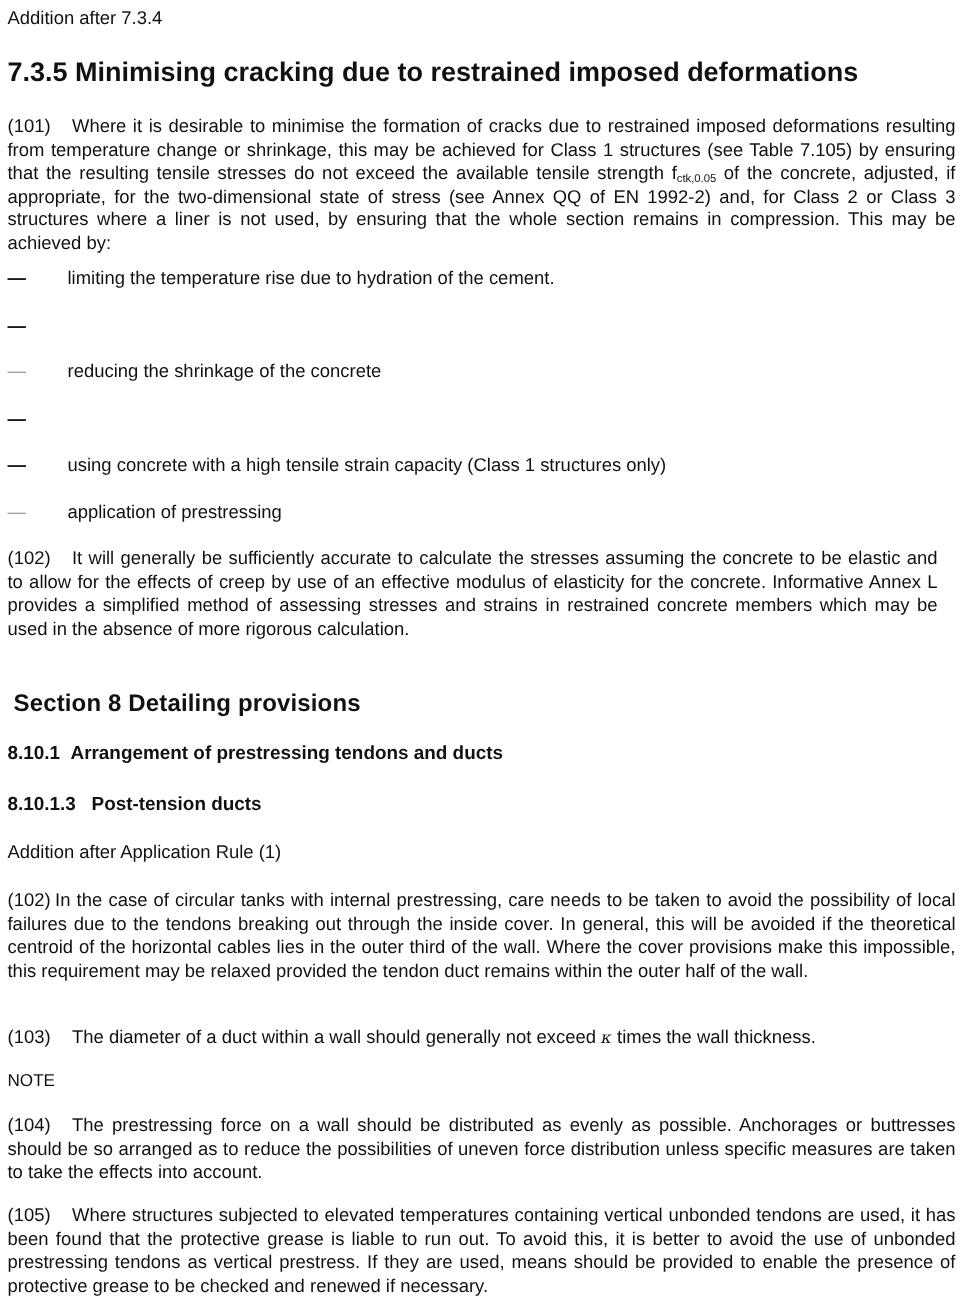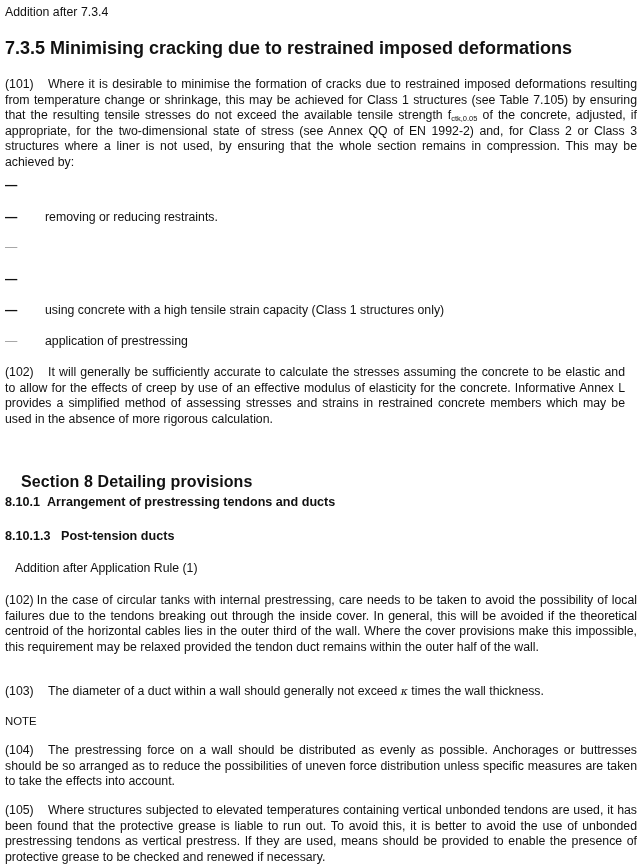--- a/index.html
+++ b/index.html
@@ -9,21 +9,21 @@
       color: #111111;
       font-size: 12.3px;
       line-height: 15.6px;
     }
     .page { position: relative; padding: 0 5px 0 5px; }
     .p { margin: 0; text-align: justify; }
     .para-num { display: inline-block; width: 43px; }
     .para-num-tight { margin-right: 3px; }
     .h3 { font-weight: bold; font-size: 18px; margin: 0; }
     .h3 .num { display: inline-block; width: 45px; }
-    .h2 { font-weight: bold; font-size: 16px; margin: 16px; letter-spacing: 0.1px; }
+    .h2 { font-weight: bold; font-size: 16px; margin: 4px; letter-spacing: 0.1px; }
     .h4 { font-weight: bold; font-size: 12.6px; margin: 0; }
     .bullet { display: flex; align-items: baseline; margin: 0; }
     .bullet .dash { width: 40px; flex: 0 0 40px; color: #111; font-weight: bold; }
     .bullet .dash.light { color: #9a9a9a; font-weight: normal; }
     .note { display: flex; font-size: 10.6px; margin: 0; }
     .note .lbl { width: 60px; flex: 0 0 60px; font-size: 11.4px; }
     .kappa { font-family: "DejaVu Serif", serif; font-style: italic; font-size: 11px; }
     sub { font-size: 7.5px; line-height: 0; vertical-align: -2px; }
   </style>
 </head>
@@ -37,27 +37,28 @@
     <span class="num">7.3.5</span><span>Minimising cracking due to restrained imposed deformations</span>
   </h3>
 
   <p class="p" style="position:absolute; top:77px; left:5px; right:5px;">
     <span class="para-num">(101)</span><span>Where it is desirable to minimise the formation of cracks due to restrained imposed deformations resulting from temperature change or shrinkage, this may be achieved for Class 1 structures (see Table 7.105) by ensuring that the resulting tensile stresses do not exceed the available tensile strength f</span><sub>ctk,0.05</sub><span> of the concrete, adjusted, if appropriate, for the two-dimensional state of stress (see Annex QQ of EN 1992-2) and, for Class 2 or Class 3 structures where a liner is not used, by ensuring that the whole section remains in compression. This may be achieved by:</span>
   </p>
 
   <div>
     <p class="bullet" style="position:absolute; top:178px; left:5px;">
       <span class="dash">—</span>
+        <span>limiting the temperature rise due to hydration of the cement.</span>
     </p>
     <p class="bullet" style="position:absolute; top:210px; left:5px;">
       <span class="dash">—</span>
-        <span>removing or reducing restraints.</span>
     </p>
     <p class="bullet" style="position:absolute; top:240px; left:5px;">
       <span class="dash light">—</span>
+        <span>reducing the shrinkage of the concrete</span>
     </p>
     <p class="bullet" style="position:absolute; top:272px; left:5px;">
       <span class="dash">—</span>
     </p>
     <p class="bullet" style="position:absolute; top:303px; left:5px;">
       <span class="dash">—</span>
         <span>using concrete with a high tensile strain capacity (Class 1 structures only)</span>
     </p>
     <p class="bullet" style="position:absolute; top:334px; left:5px;">
       <span class="dash light">—</span>
@@ -72,21 +73,21 @@
   <h2 class="h2" style="position:absolute; top:458px; left:5px;">Section 8  Detailing provisions</h2>
 
   <h3 class="h4" style="position:absolute; top:495px; left:5px;">
     <span>8.10.1</span>&nbsp;&nbsp;<span>Arrangement of prestressing tendons and ducts</span>
   </h3>
 
   <h3 class="h4" style="position:absolute; top:529px; left:5px;">
     <span>8.10.1.3</span>&nbsp;&nbsp;&nbsp;<span>Post-tension ducts</span>
   </h3>
 
-  <p class="p" style="position:absolute; top:561px; left:15px;">Addition after Application Rule (1)</p>
+  <p class="p" style="position:absolute; top:561px; left:5px;">Addition after Application Rule (1)</p>
 
   <p class="p" style="position:absolute; top:593px; left:5px; right:5px;">
     <span class="para-num-tight">(102)</span><span>In the case of circular tanks with internal prestressing, care needs to be taken to avoid the possibility of local failures due to the tendons breaking out through the inside cover. In general, this will be avoided if the theoretical centroid of the horizontal cables lies in the outer third of the wall. Where the cover provisions make this impossible, this requirement may be relaxed provided the tendon duct remains within the outer half of the wall.</span>
   </p>
 
   <p class="p" style="position:absolute; top:684px; left:5px; right:5px;">
     <span class="para-num">(103)</span><span>The diameter of a duct within a wall should generally not exceed </span><span class="kappa">κ</span><span> times the wall thickness.</span>
   </p>
 
   <div class="note" style="position:absolute; top:714px; left:5px; right:5px;">

